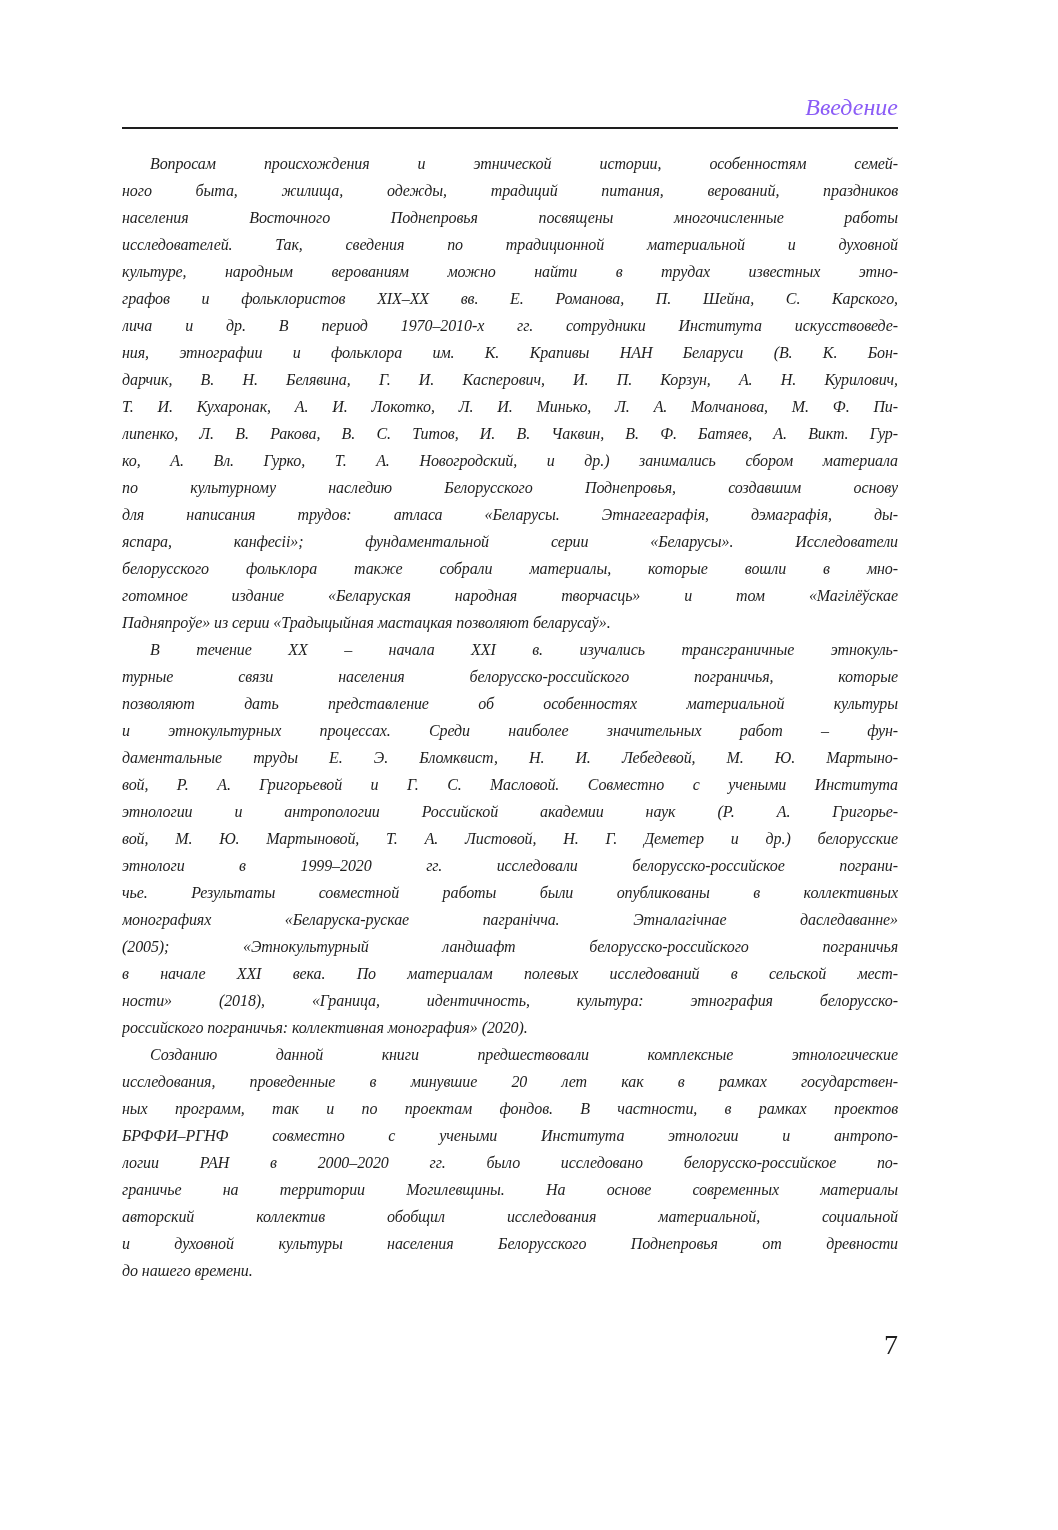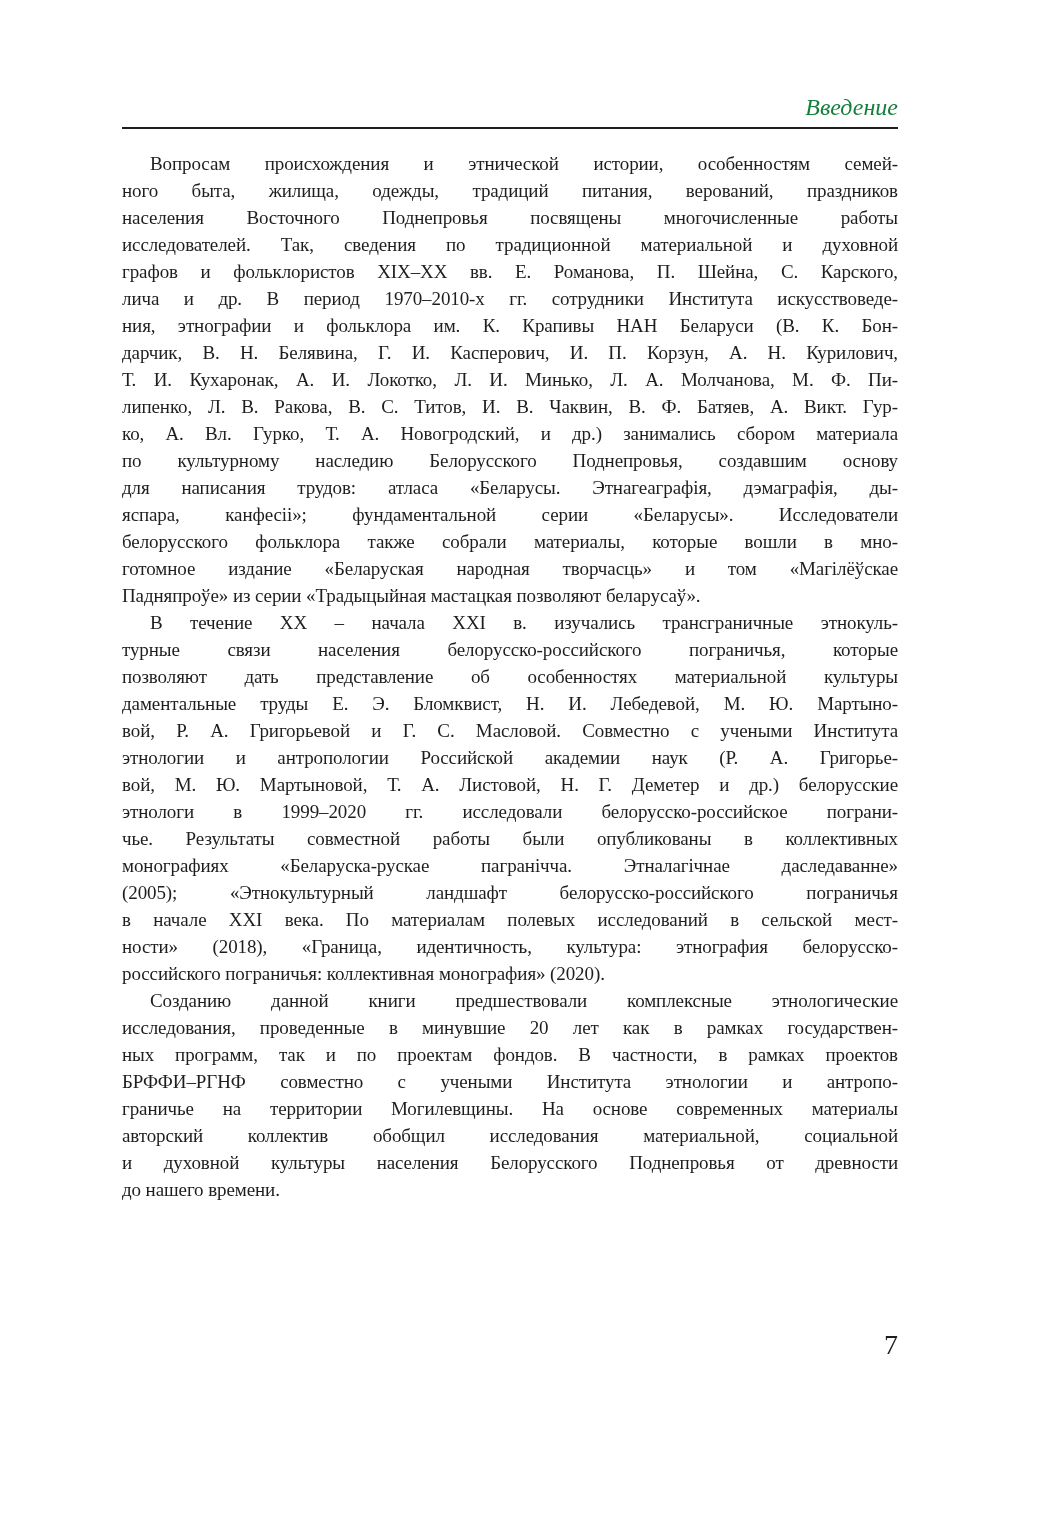--- a/index.html
+++ b/index.html
@@ -20,37 +20,38 @@
     position: absolute;
     top: 94px;
     left: 122px;
     width: 776px;
     text-align: right;
   }
   .header-title {
     font-style: italic;
     font-size: 24px;
     line-height: 26px;
-    color: #15803d;
+    color: #8b5cf6;
   }
   .header-rule {
     position: absolute;
     top: 127px;
     left: 122px;
     width: 776px;
     height: 2px;
     background: #1e1e1e;
   }
   .body-text {
     position: absolute;
     top: 150px;
     left: 122px;
     width: 776px;
-    font-size: 19px;
+    font-size: 16px;
     letter-spacing: -0.1px;
+    font-style: italic;
   }
   .paragraph {
     margin: 0;
   }
   .line {
     height: 27px;
     line-height: 27px;
     text-align: justify;
     text-align-last: justify;
     -moz-text-align-last: justify;
@@ -85,55 +86,58 @@
     <span class="header-title">Введение</span>
   </header>
   <div class="header-rule"></div>
 
   <main class="body-text" id="paragraphs">
       <div class="paragraph">
         <div class="line first">Вопросам происхождения и этнической истории, особенностям семей-</div>
         <div class="line">ного быта, жилища, одежды, традиций питания, верований, праздников</div>
         <div class="line">населения Восточного Поднепровья посвящены многочисленные работы</div>
         <div class="line">исследователей. Так, сведения по традиционной материальной и духовной</div>
+        <div class="line">культуре, народным верованиям можно найти в трудах известных этно-</div>
         <div class="line">графов и фольклористов XIX–XX вв. Е. Романова, П. Шейна, С. Карского,</div>
         <div class="line">лича и др. В период 1970–2010-х гг. сотрудники Института искусствоведе-</div>
         <div class="line">ния, этнографии и фольклора им. К. Крапивы НАН Беларуси (В. К. Бон-</div>
         <div class="line">дарчик, В. Н. Белявина, Г. И. Касперович, И. П. Корзун, А. Н. Курилович,</div>
         <div class="line">Т. И. Кухаронак, А. И. Локотко, Л. И. Минько, Л. А. Молчанова, М. Ф. Пи-</div>
         <div class="line">липенко, Л. В. Ракова, В. С. Титов, И. В. Чаквин, В. Ф. Батяев, А. Викт. Гур-</div>
         <div class="line">ко, А. Вл. Гурко, Т. А. Новогродский, и др.) занимались сбором материала</div>
         <div class="line">по культурному наследию Белорусского Поднепровья, создавшим основу</div>
         <div class="line">для написания трудов: атласа «Беларусы. Этнагеаграфія, дэмаграфія, ды-</div>
         <div class="line">яспара, канфесіі»; фундаментальной серии «Беларусы». Исследователи</div>
         <div class="line">белорусского фольклора также собрали материалы, которые вошли в мно-</div>
         <div class="line">готомное издание «Беларуская народная творчасць» и том «Магілёўскае</div>
         <div class="line last">Падняпроўе» из серии «Традыцыйная мастацкая позволяют беларусаў».</div>
       </div>
       <div class="paragraph">
         <div class="line first">В течение XX – начала XXI в. изучались трансграничные этнокуль-</div>
         <div class="line">турные связи населения белорусско-российского пограничья, которые</div>
         <div class="line">позволяют дать представление об особенностях материальной культуры</div>
+        <div class="line">и этнокультурных процессах. Среди наиболее значительных работ – фун-</div>
         <div class="line">даментальные труды Е. Э. Бломквист, Н. И. Лебедевой, М. Ю. Мартыно-</div>
         <div class="line">вой, Р. А. Григорьевой и Г. С. Масловой. Совместно с учеными Института</div>
         <div class="line">этнологии и антропологии Российской академии наук (Р. А. Григорье-</div>
         <div class="line">вой, М. Ю. Мартыновой, Т. А. Листовой, Н. Г. Деметер и др.) белорусские</div>
         <div class="line">этнологи в 1999–2020 гг. исследовали белорусско-российское пограни-</div>
         <div class="line">чье. Результаты совместной работы были опубликованы в коллективных</div>
         <div class="line">монографиях «Беларуска-рускае пагранічча. Этналагічнае даследаванне»</div>
         <div class="line">(2005); «Этнокультурный ландшафт белорусско-российского пограничья</div>
         <div class="line">в начале XXI века. По материалам полевых исследований в сельской мест-</div>
         <div class="line">ности» (2018), «Граница, идентичность, культура: этнография белорусско-</div>
         <div class="line last">российского пограничья: коллективная монография» (2020).</div>
       </div>
       <div class="paragraph">
         <div class="line first">Созданию данной книги предшествовали комплексные этнологические</div>
         <div class="line">исследования, проведенные в минувшие 20 лет как в рамках государствен-</div>
         <div class="line">ных программ, так и по проектам фондов. В частности, в рамках проектов</div>
         <div class="line">БРФФИ–РГНФ совместно с учеными Института этнологии и антропо-</div>
+        <div class="line">логии РАН в 2000–2020 гг. было исследовано белорусско-российское по-</div>
         <div class="line">граничье на территории Могилевщины. На основе современных материалы</div>
         <div class="line">авторский коллектив обобщил исследования материальной, социальной</div>
         <div class="line">и духовной культуры населения Белорусского Поднепровья от древности</div>
         <div class="line last">до нашего времени.</div>
       </div>
     </main>
 
   <footer class="page-footer">
     <span class="page-number">7</span>
   </footer>

